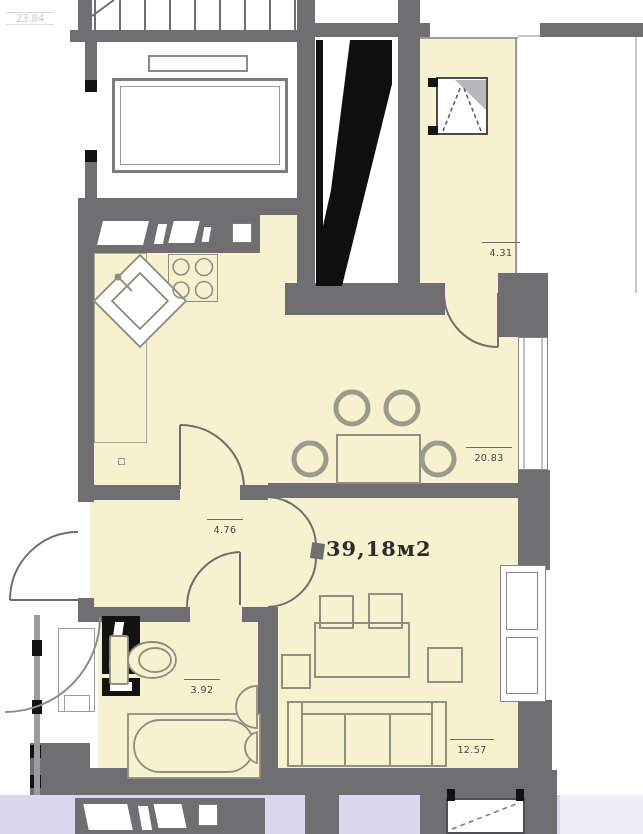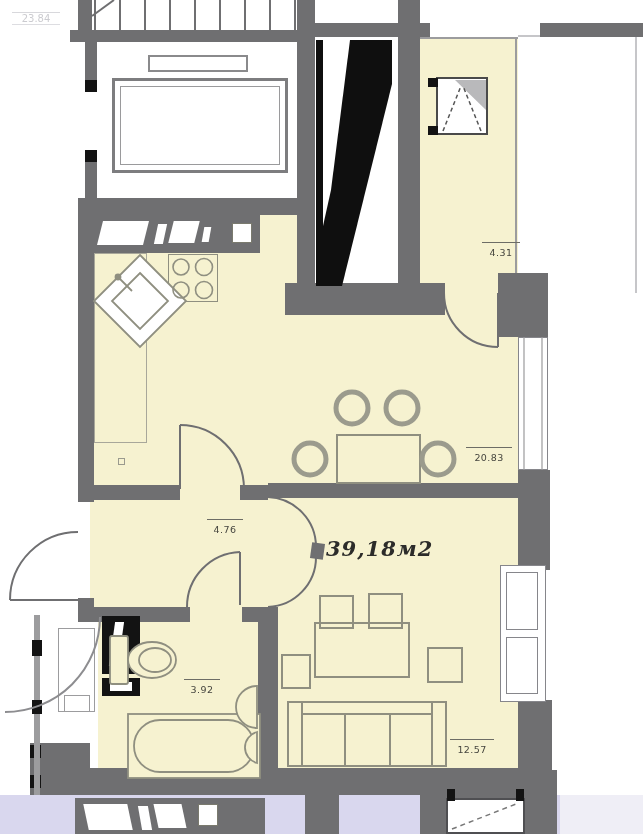--- a/index.html
+++ b/index.html
@@ -11,21 +11,21 @@
         font-family:"DejaVu Sans",sans-serif;}
   .abs{position:absolute;}
   .wall{position:absolute;background:var(--wall);}
   .cream{position:absolute;background:var(--cream);}
   .blk{position:absolute;background:var(--black);}
   .white{position:absolute;background:#ffffff;}
   .lav{position:absolute;background:var(--lav);}
   .thinbox{position:absolute;background:#ffffff;border:1.5px solid var(--thin);box-sizing:border-box;}
   .dim{position:absolute;font-size:9.5px;line-height:11px;letter-spacing:.4px;color:var(--labelc);
        border-top:1px solid #6d6d65;text-align:center;padding-top:4px;}
-  .area-label{position:absolute;font-family:"DejaVu Serif",serif;font-weight:bold;font-style:italic;
+  .area-label{position:absolute;font-family:"DejaVu Serif",serif;font-weight:bold;
        font-size:21px;color:#2c2c2a;letter-spacing:1px;white-space:nowrap;}
   .corner-dim{position:absolute;font-size:10px;color:#c3c3c8;border-top:1px solid #d2d2d6;
        border-bottom:1px solid #d8d8dc;opacity:.85;text-align:center;}
   .wm{position:absolute;font-size:58px;font-weight:bold;letter-spacing:14px;color:var(--wm);
       opacity:.22;white-space:nowrap;}
   svg{position:absolute;left:0;top:0;}
 </style>
 </head>
 <body>
 
@@ -247,15 +247,15 @@
     </g>
   </svg>
 
 
   <div class="dim" style="left:482px;top:242px;width:38px;">4.31</div>
   <div class="dim" style="left:466px;top:447px;width:46px;">20.83</div>
   <div class="dim" style="left:207px;top:519px;width:36px;">4.76</div>
   <div class="dim" style="left:184px;top:679px;width:36px;">3.92</div>
   <div class="dim" style="left:450px;top:739px;width:44px;">12.57</div>
   <div class="area-label" style="left:326px;top:536px;">39,18м2</div>
-  <div class="corner-dim" style="left:12px;top:12px;width:48px;">23.84</div>
+  <div class="corner-dim" style="left:6px;top:12px;width:48px;">23.84</div>
 
 </div>
 
 </body></html>

